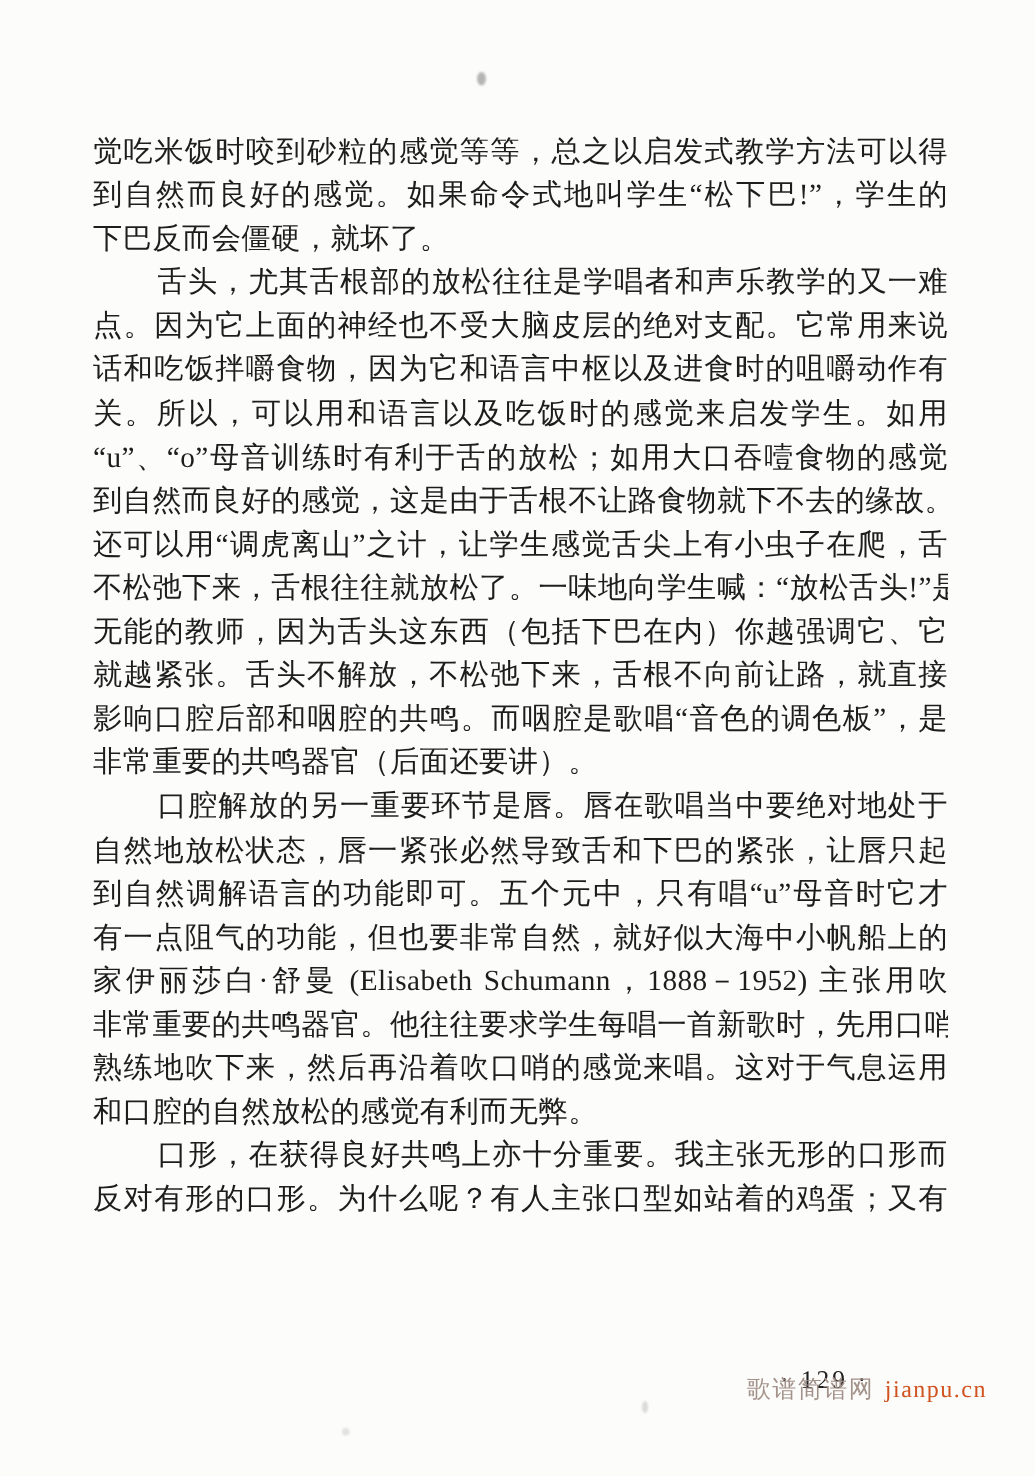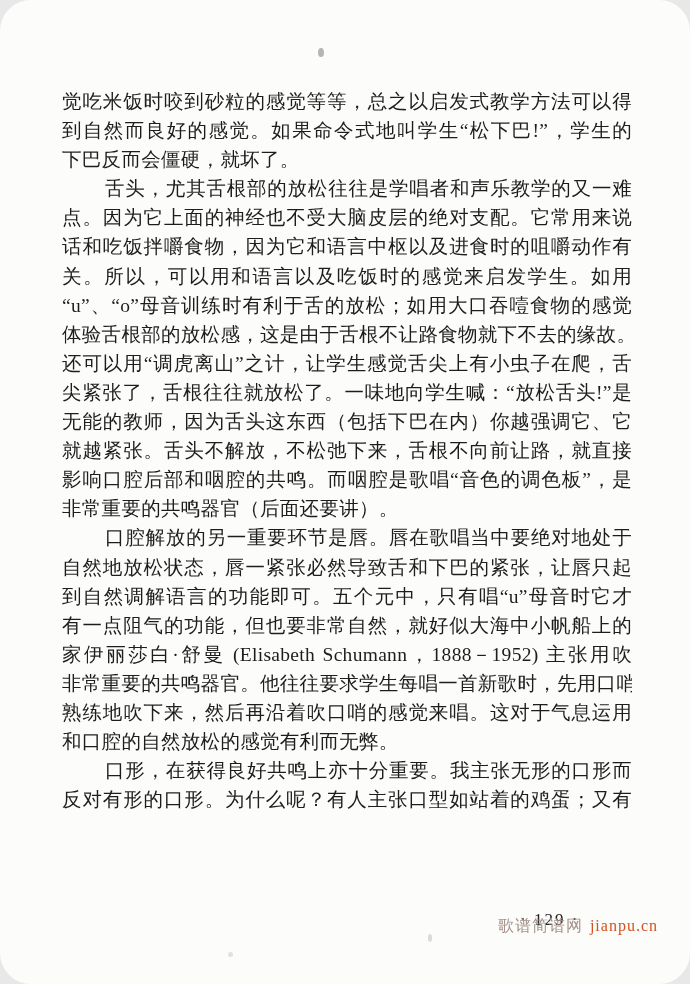--- a/index.html
+++ b/index.html
@@ -8,21 +8,20 @@
     background: #e8e8e8;
   }
   .page {
     position: relative;
     width: 690px;
     height: 984px;
     margin: 0 auto;
     background: #fcfcfa;
     overflow: hidden;
     font-family: "Liberation Serif", "DejaVu Serif", serif;
-    border-radius: 31px;
   }
   .text-block {
     position: absolute;
     left: 62px;
     top: 87px;
     width: 570px;
     color: #1d1d1d;
     font-size: 19.5px;
     line-height: 29.1px;
   }
@@ -76,23 +75,23 @@
 
   <div class="text-block">
       <div class="line">觉吃米饭时咬到砂粒的感觉等等，总之以启发式教学方法可以得</div>
       <div class="line">到自然而良好的感觉。如果命令式地叫学生“松下巴!”，学生的</div>
       <div class="line last">下巴反而会僵硬，就坏了。</div>
       <div class="line indent">舌头，尤其舌根部的放松往往是学唱者和声乐教学的又一难</div>
       <div class="line">点。因为它上面的神经也不受大脑皮层的绝对支配。它常用来说</div>
       <div class="line">话和吃饭拌嚼食物，因为它和语言中枢以及进食时的咀嚼动作有</div>
       <div class="line">关。所以，可以用和语言以及吃饭时的感觉来启发学生。如用</div>
       <div class="line">“u”、“o”母音训练时有利于舌的放松；如用大口吞噎食物的感觉</div>
-      <div class="line">体验舌根部的放松感，这是由于舌根不让路食物就下不去的缘故。</div>
+      <div class="line">到自然而良好的感觉，这是由于舌根不让路食物就下不去的缘故。</div>
       <div class="line">还可以用“调虎离山”之计，让学生感觉舌尖上有小虫子在爬，舌</div>
-      <div class="line">尖紧张了，舌根往往就放松了。一味地向学生喊：“放松舌头!”是</div>
+      <div class="line">不松弛下来，舌根往往就放松了。一味地向学生喊：“放松舌头!”是</div>
       <div class="line">无能的教师，因为舌头这东西（包括下巴在内）你越强调它、它</div>
       <div class="line">就越紧张。舌头不解放，不松弛下来，舌根不向前让路，就直接</div>
       <div class="line">影响口腔后部和咽腔的共鸣。而咽腔是歌唱“音色的调色板”，是</div>
       <div class="line last">非常重要的共鸣器官（后面还要讲）。</div>
       <div class="line indent">口腔解放的另一重要环节是唇。唇在歌唱当中要绝对地处于</div>
       <div class="line">自然地放松状态，唇一紧张必然导致舌和下巴的紧张，让唇只起</div>
       <div class="line">到自然调解语言的功能即可。五个元中，只有唱“u”母音时它才</div>
       <div class="line">有一点阻气的功能，但也要非常自然，就好似大海中小帆船上的</div>
       <div class="line">家伊丽莎白·舒曼 (Elisabeth Schumann，1888－1952) 主张用吹</div>
       <div class="line">非常重要的共鸣器官。他往往要求学生每唱一首新歌时，先用口哨</div>

